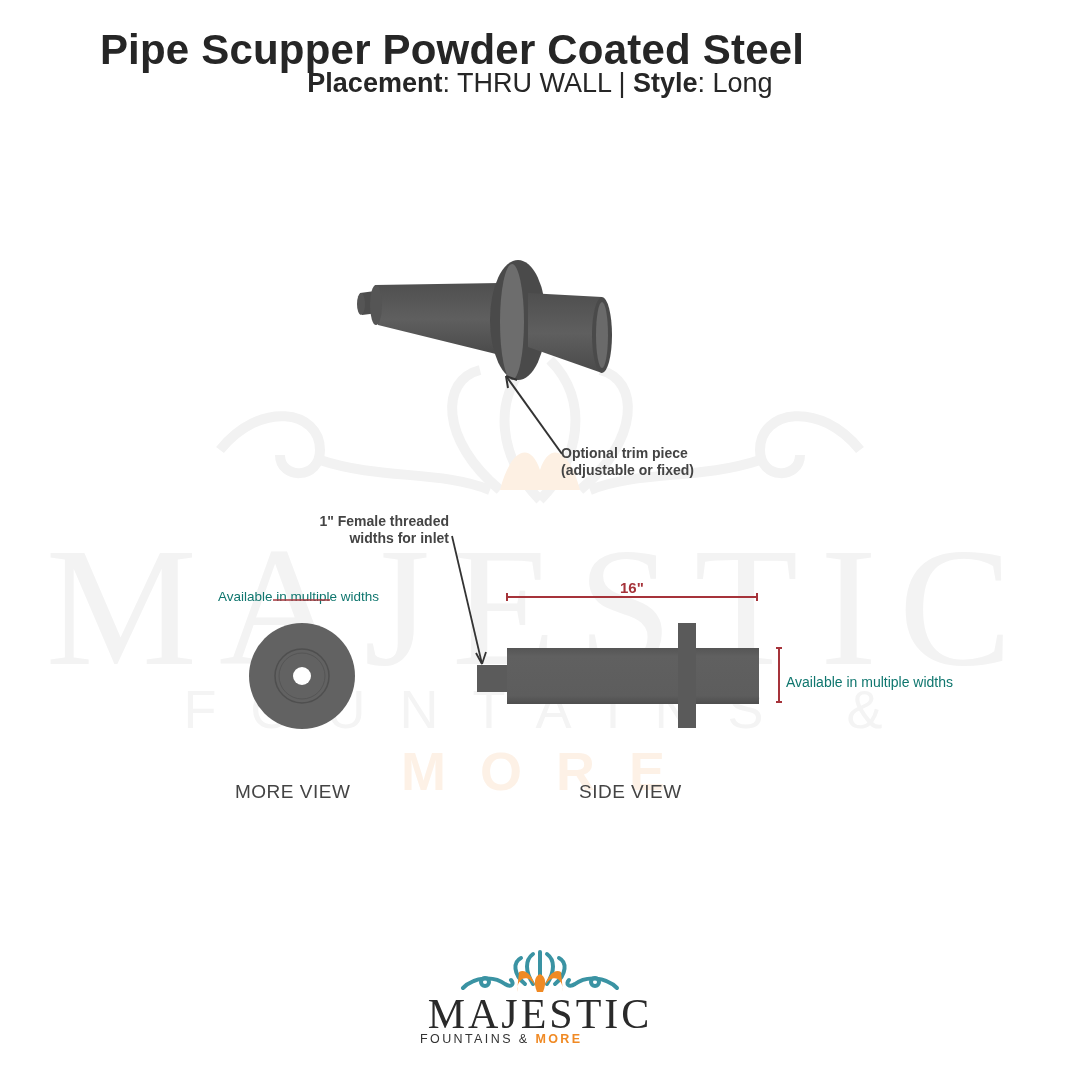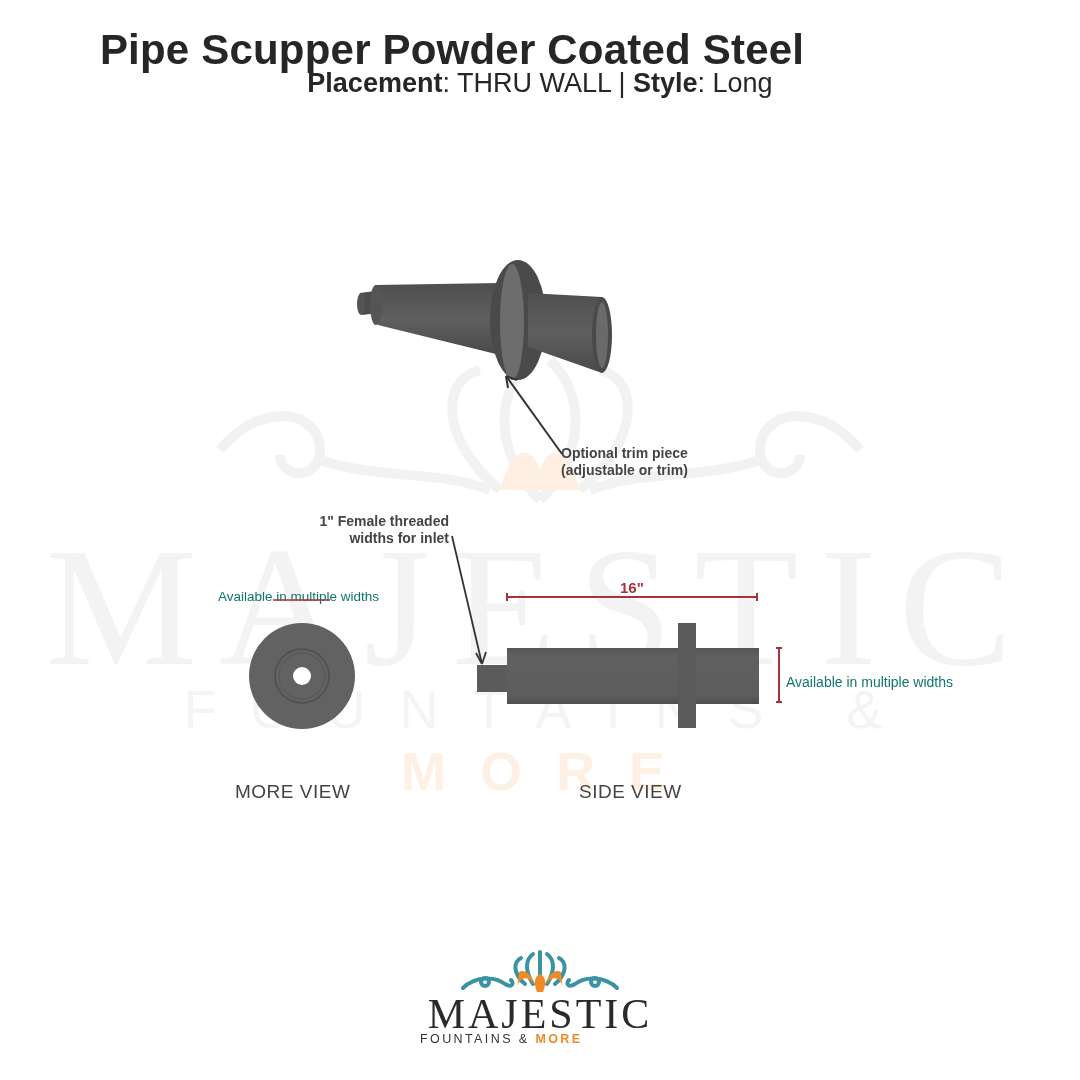--- a/index.html
+++ b/index.html
@@ -91,21 +91,21 @@
   <path d="M188 38 L262 42 L262 118 L188 92 Z" fill="url(#g1)"></path>
   <ellipse cx="262" cy="80" rx="10" ry="38" fill="#4a4a4a"></ellipse>
   <ellipse cx="262" cy="80" rx="6" ry="33" fill="#6a6a6a"></ellipse>
 </svg>
 <svg class="abs layer" style="left:500px;top:370px" width="70" height="90">
   <path d="M6 6 L62 84" stroke="#333" stroke-width="2" fill="none"></path>
   <path d="M6 6 L8 18 M6 6 L17 10" stroke="#333" stroke-width="2" fill="none"></path>
 </svg>
 <div class="abs callout layer" style="left:561px;top:445px">
   <div>Optional trim piece</div>
-  <div>(adjustable or trim)</div>
+  <div>(adjustable or fixed)</div>
 </div>
 
 <div class="abs callout layer" style="left:290px;top:513px;width:159px;text-align:right">
   <div>1" Female threaded</div>
   <div>widths for inlet</div>
 </div>
 <svg class="abs layer" style="left:445px;top:532px" width="50" height="140">
   <path d="M7 4 L37 132" stroke="#333" stroke-width="1.8" fill="none"></path>
   <path d="M37 132 L31 121 M37 132 L41 120" stroke="#333" stroke-width="1.8" fill="none"></path>
 </svg>

